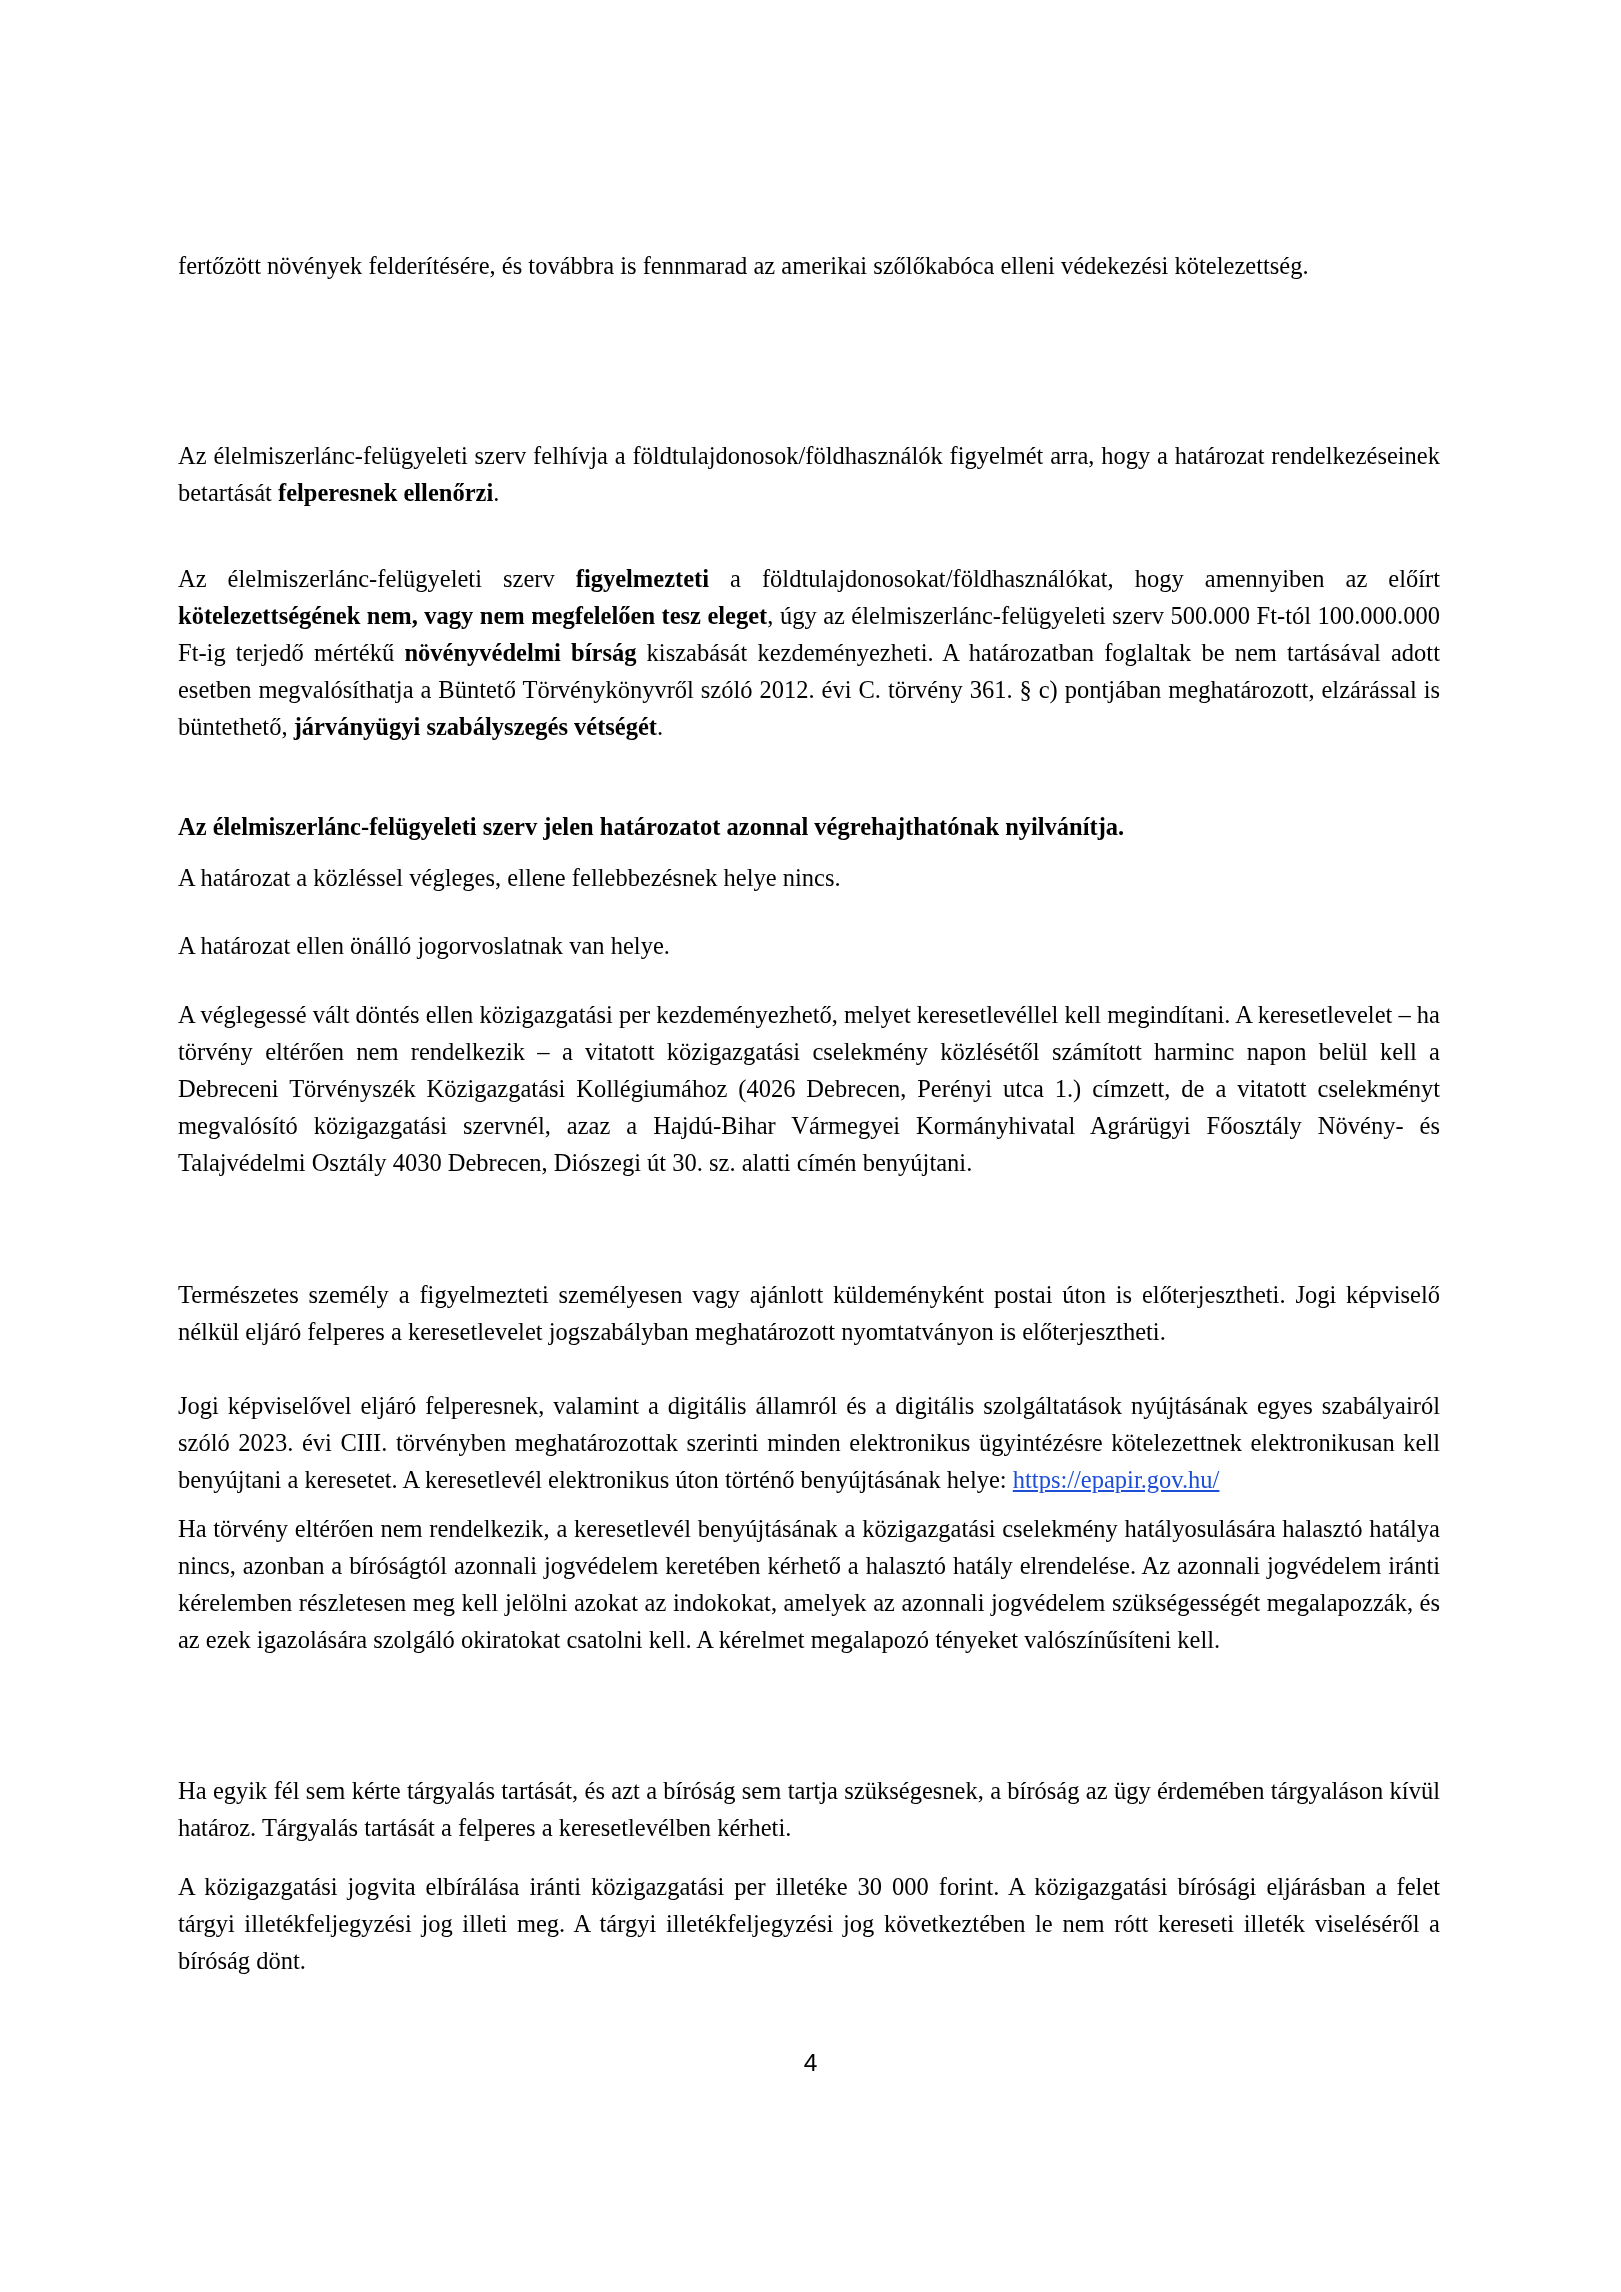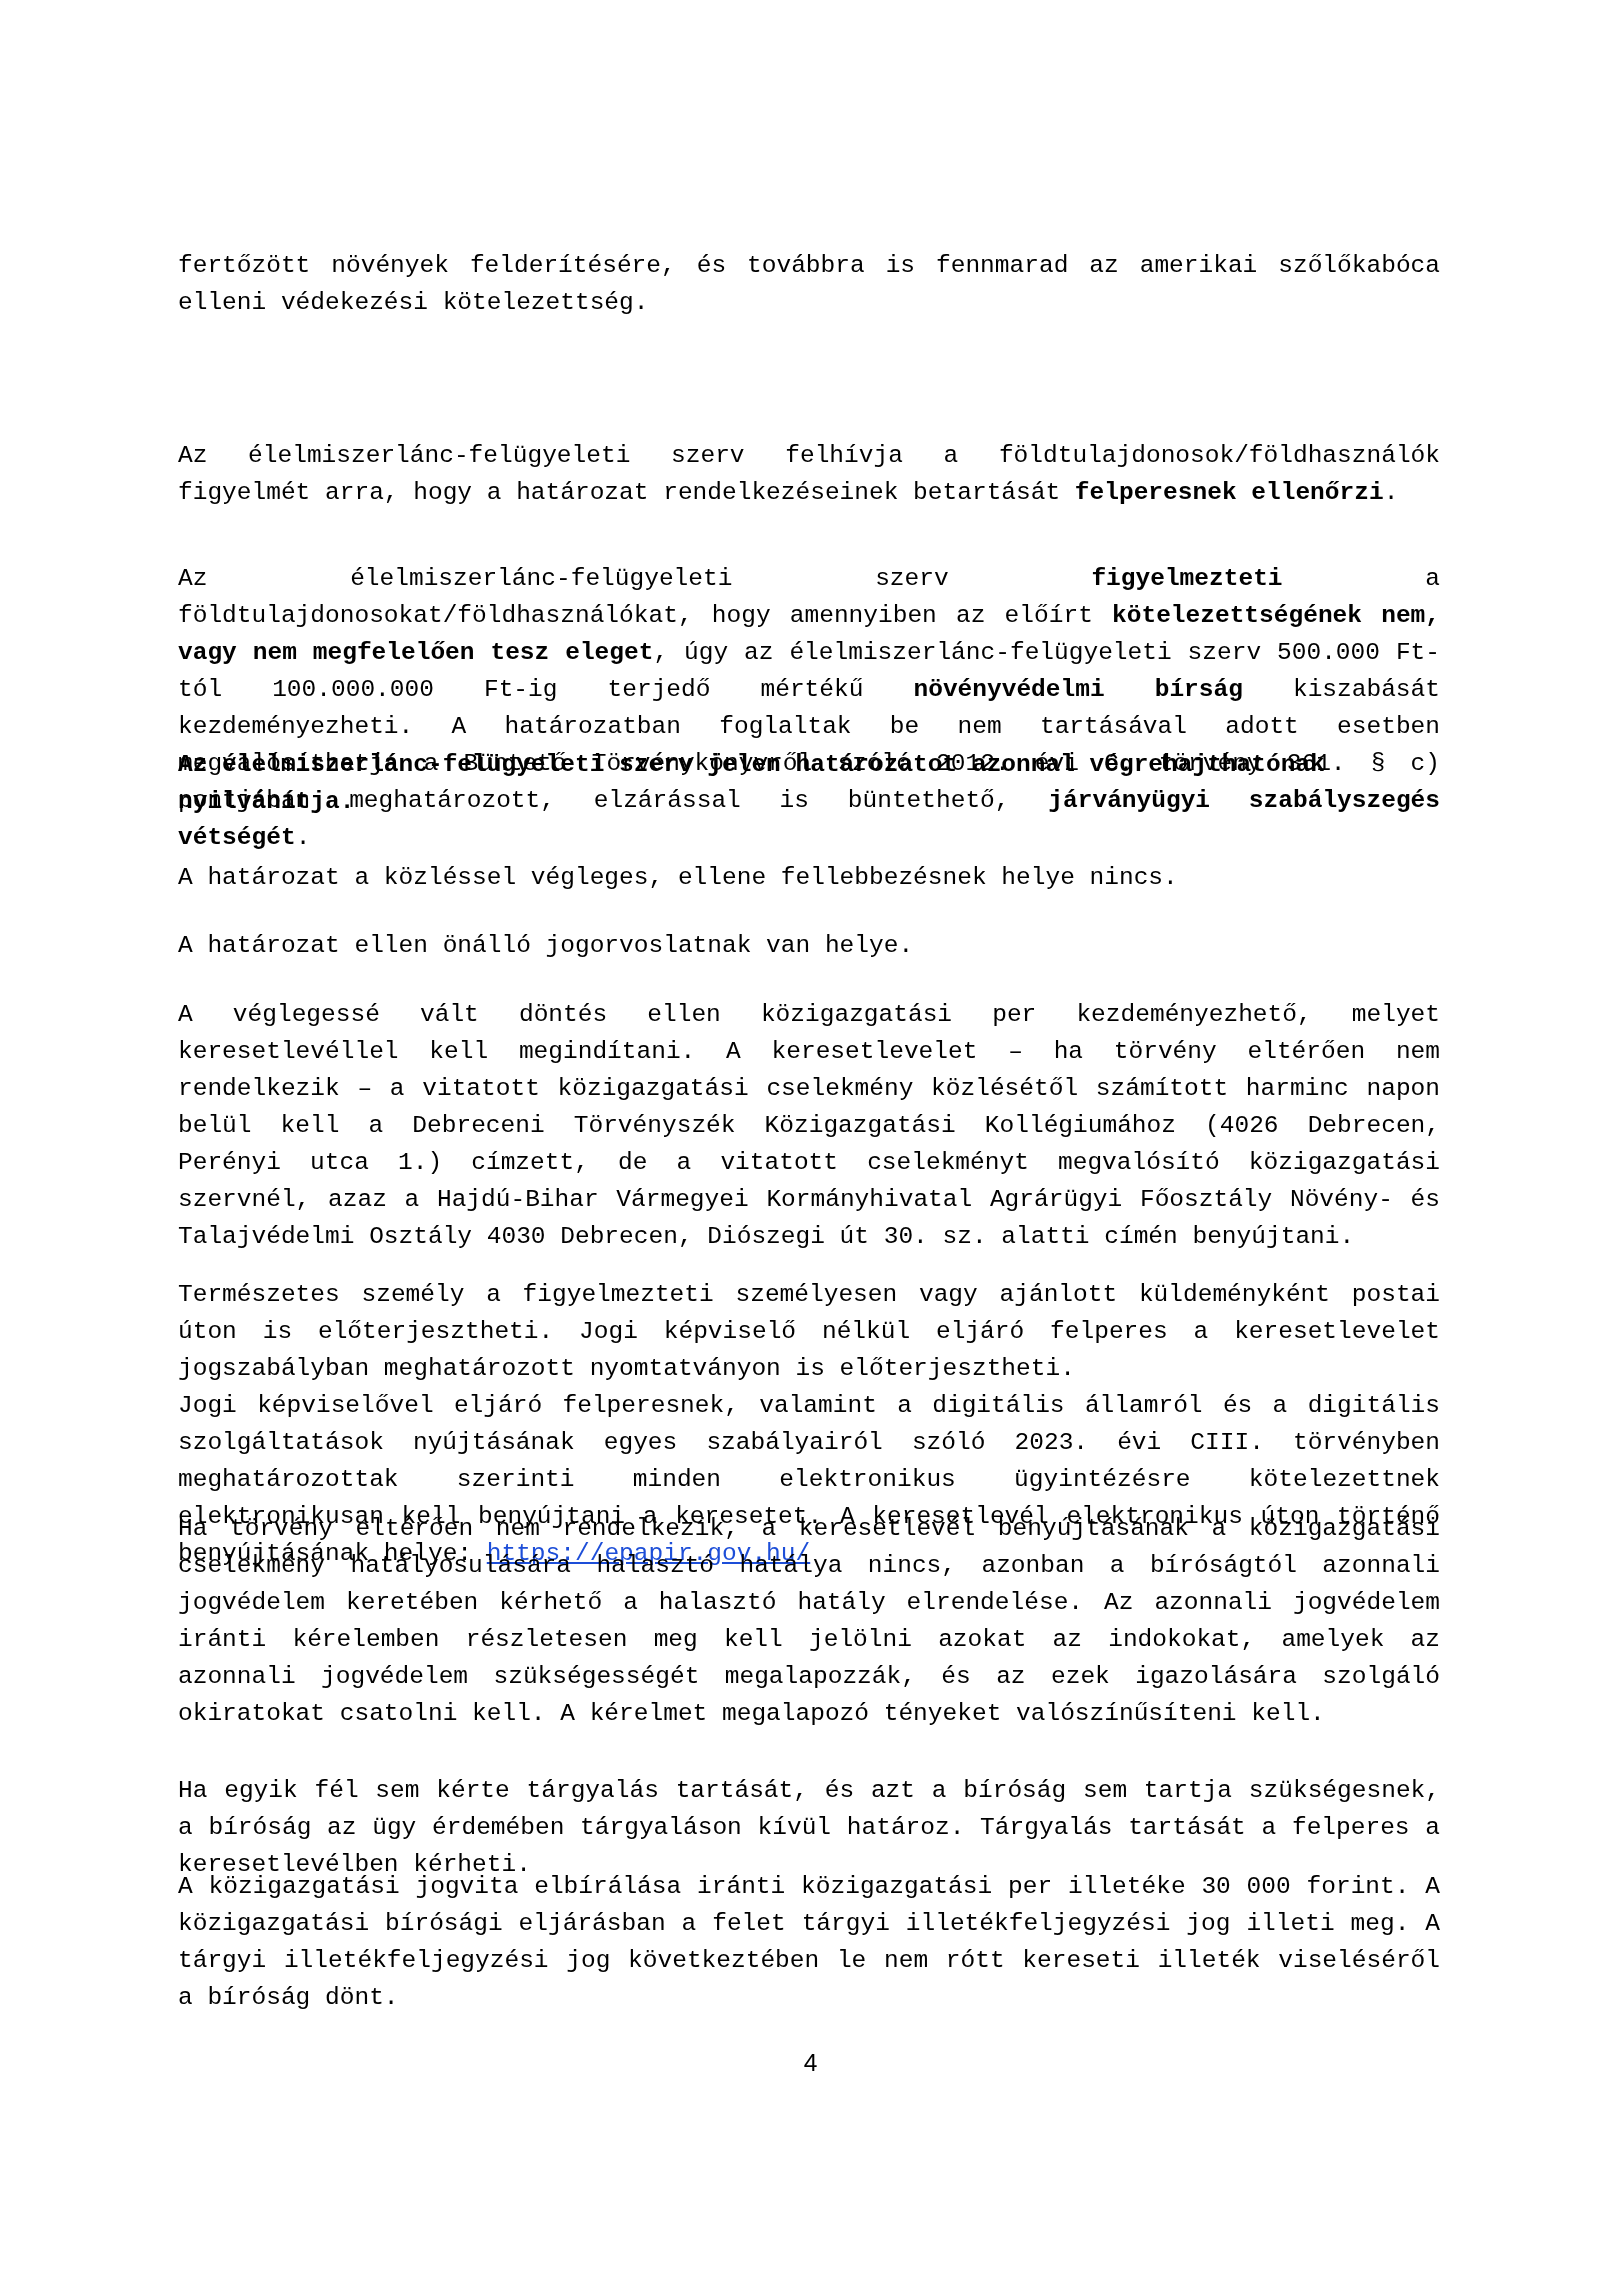--- a/index.html
+++ b/index.html
@@ -4,21 +4,21 @@
 <style>
   html, body { margin: 0; padding: 0; background: #ffffff; }
   body { width: 1621px; height: 2293px; position: relative; overflow: hidden; }
   .page {
     position: absolute; left: 0; top: 0; width: 1621px; height: 2293px; background: #ffffff;
   }
   .para {
     position: absolute;
     left: 178px;
     width: 1262px;
-    font-family: Liberation Mono, monospace;
+    font-family: Liberation Serif, serif;
     font-size: 24.5px;
     line-height: 37px;
     color: #000000;
     text-align: justify;
     margin: 0;
   }
   .para.left { text-align: left; }
   .para b { font-weight: bold; }
   .link { text-decoration: underline; color: #1d4ed8; cursor: pointer; }
   .pagenum {
@@ -42,21 +42,21 @@
 
 
   <p class="para" style="top:437px;">
     <span>Az élelmiszerlánc-felügyeleti szerv felhívja a földtulajdonosok/földhasználók figyelmét arra, hogy a határozat rendelkezéseinek betartását </span><b>felperesnek ellenőrzi</b><span>.</span>
   </p>
 
   <p class="para" style="top:560px;">
     <span>Az élelmiszerlánc-felügyeleti szerv </span><b>figyelmezteti</b><span> a földtulajdonosokat/földhasználókat, hogy amennyiben az előírt </span><b>kötelezettségének nem, vagy nem megfelelően tesz eleget</b><span>, úgy az élelmiszerlánc-felügyeleti szerv 500.000 Ft-tól 100.000.000 Ft-ig terjedő mértékű </span><b>növényvédelmi bírság</b><span> kiszabását kezdeményezheti. A határozatban foglaltak be nem tartásával adott esetben megvalósíthatja a Büntető Törvénykönyvről szóló 2012. évi C. törvény 361. § c) pontjában meghatározott, elzárással is büntethető, </span><b>járványügyi szabályszegés vétségét</b><span>.</span>
   </p>
 
-  <p class="para left" style="top:746px;">
+  <p class="para left" style="top:808px;">
     <b>Az élelmiszerlánc-felügyeleti szerv jelen határozatot azonnal végrehajthatónak nyilvánítja.</b>
   </p>
 
   <p class="para left" style="top:859px;">
     <span>A határozat a közléssel végleges, ellene fellebbezésnek helye nincs.</span>
   </p>
 
   <p class="para left" style="top:927px;">
     <span>A határozat ellen önálló jogorvoslatnak van helye.</span>
   </p>

